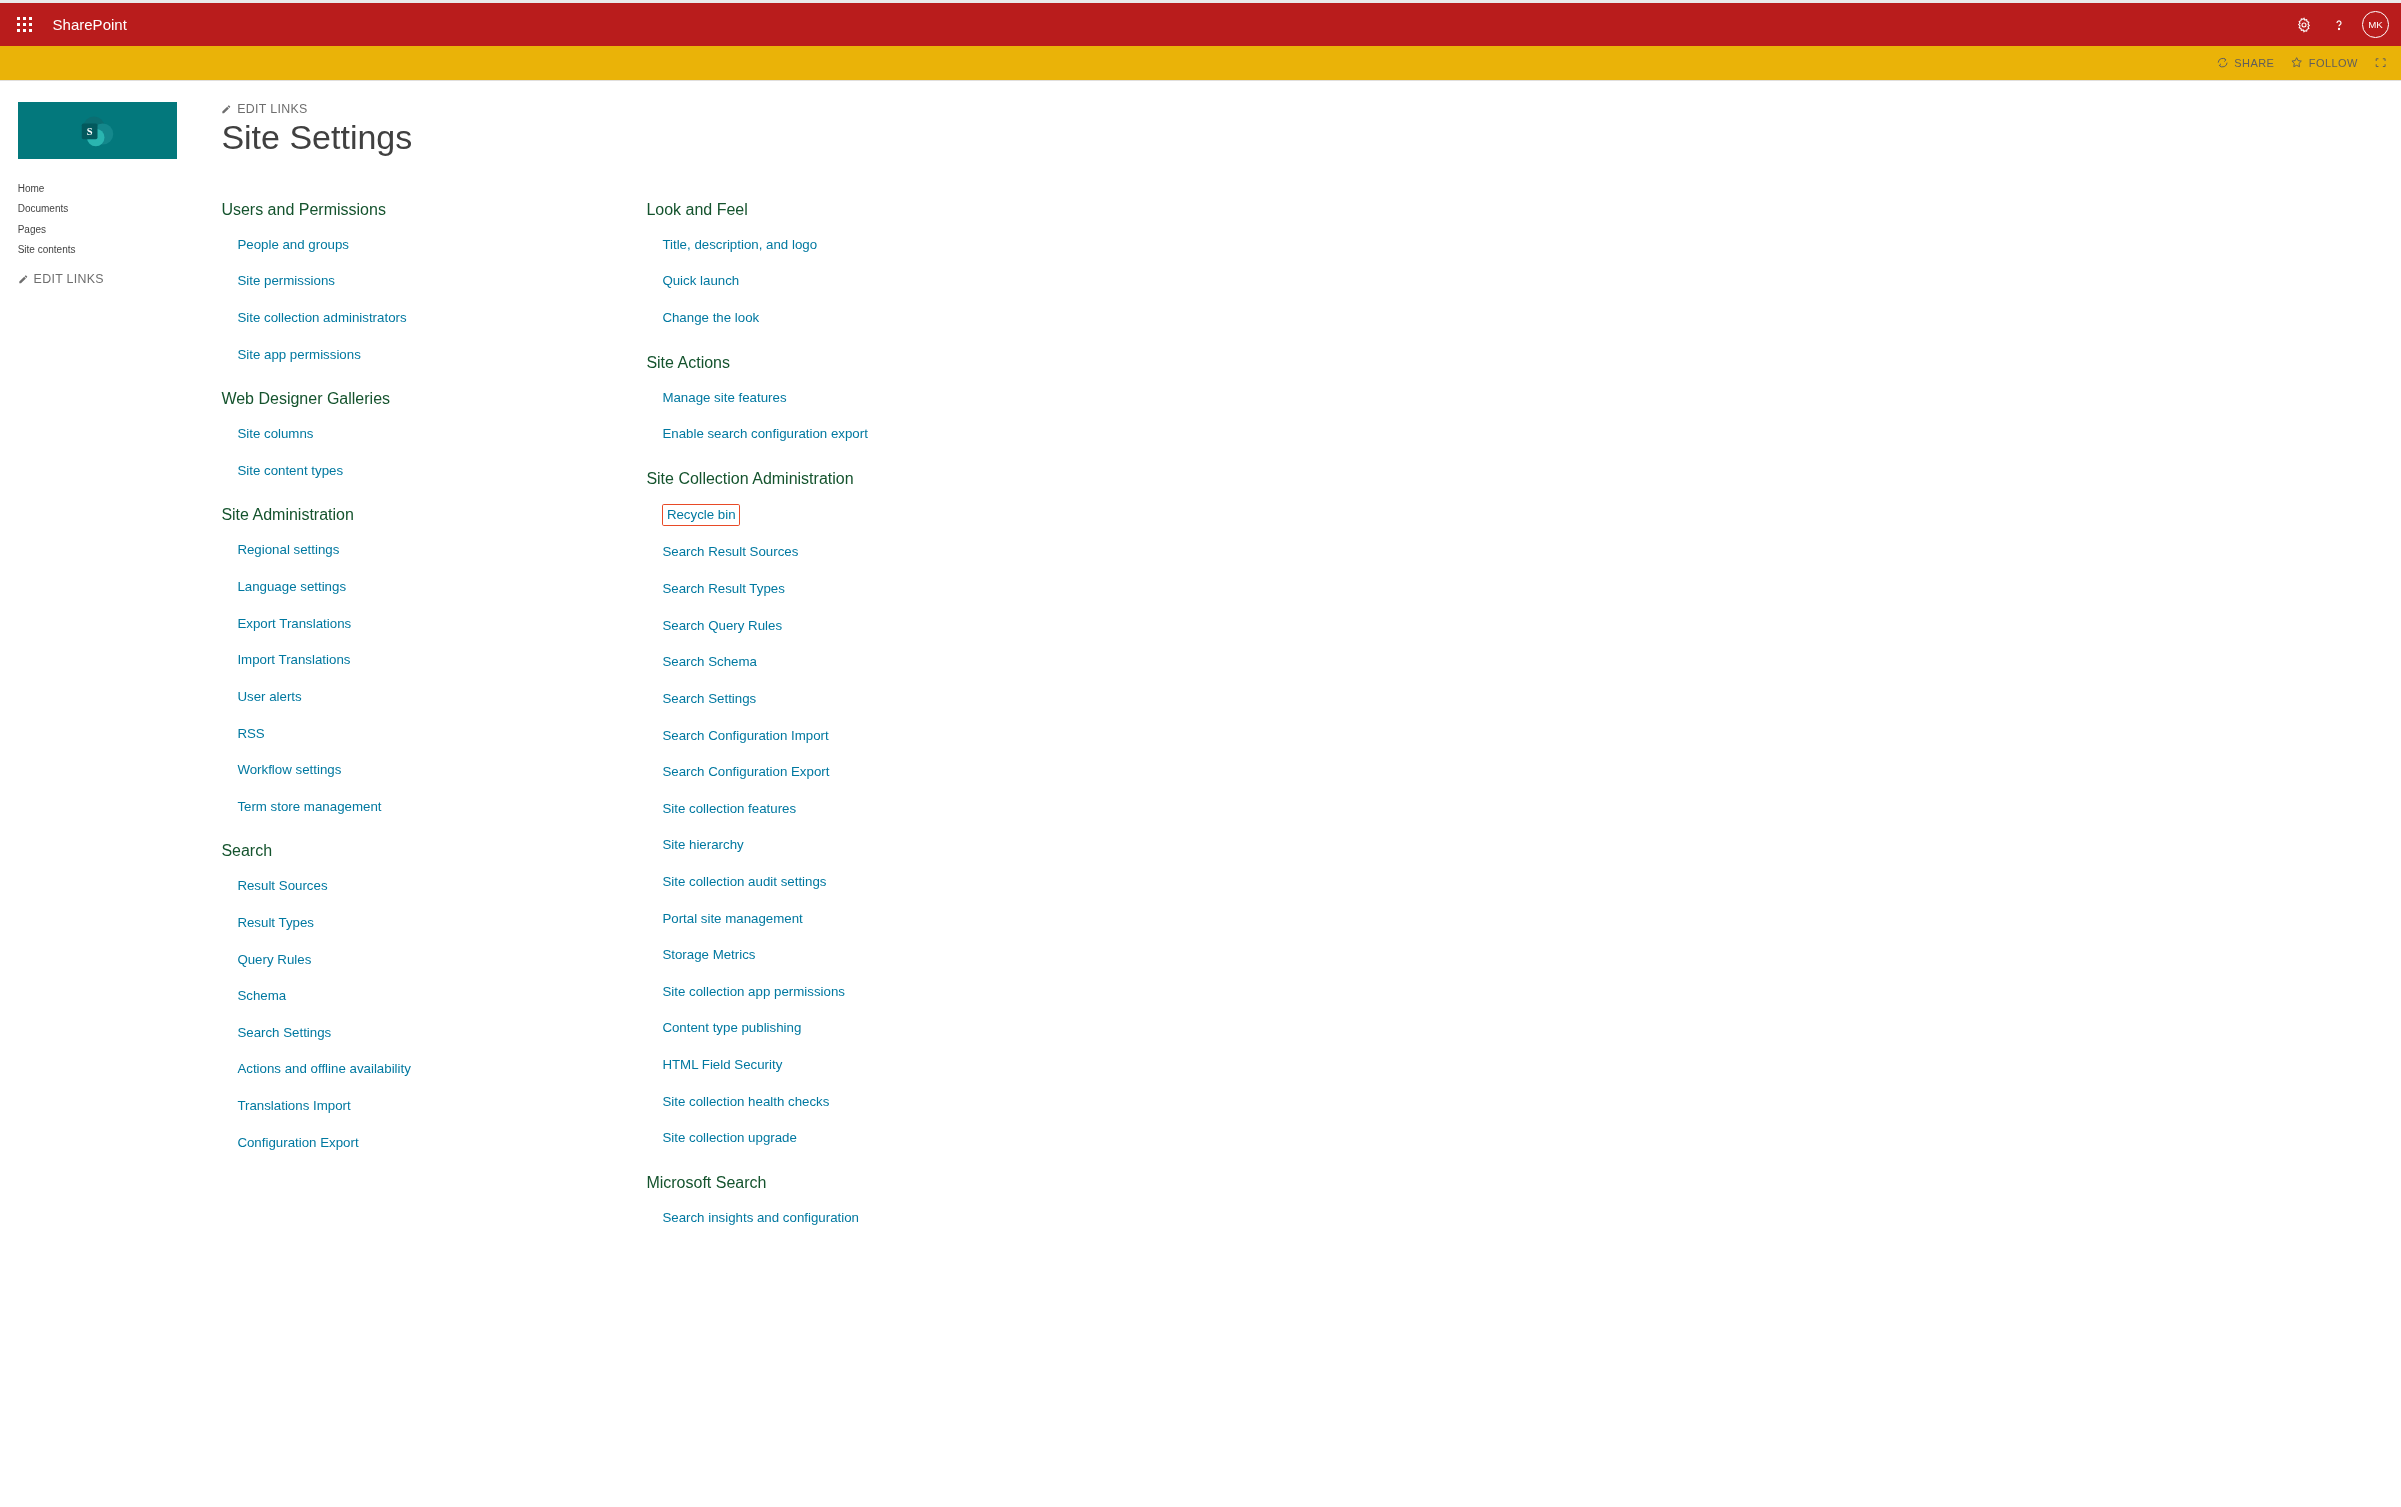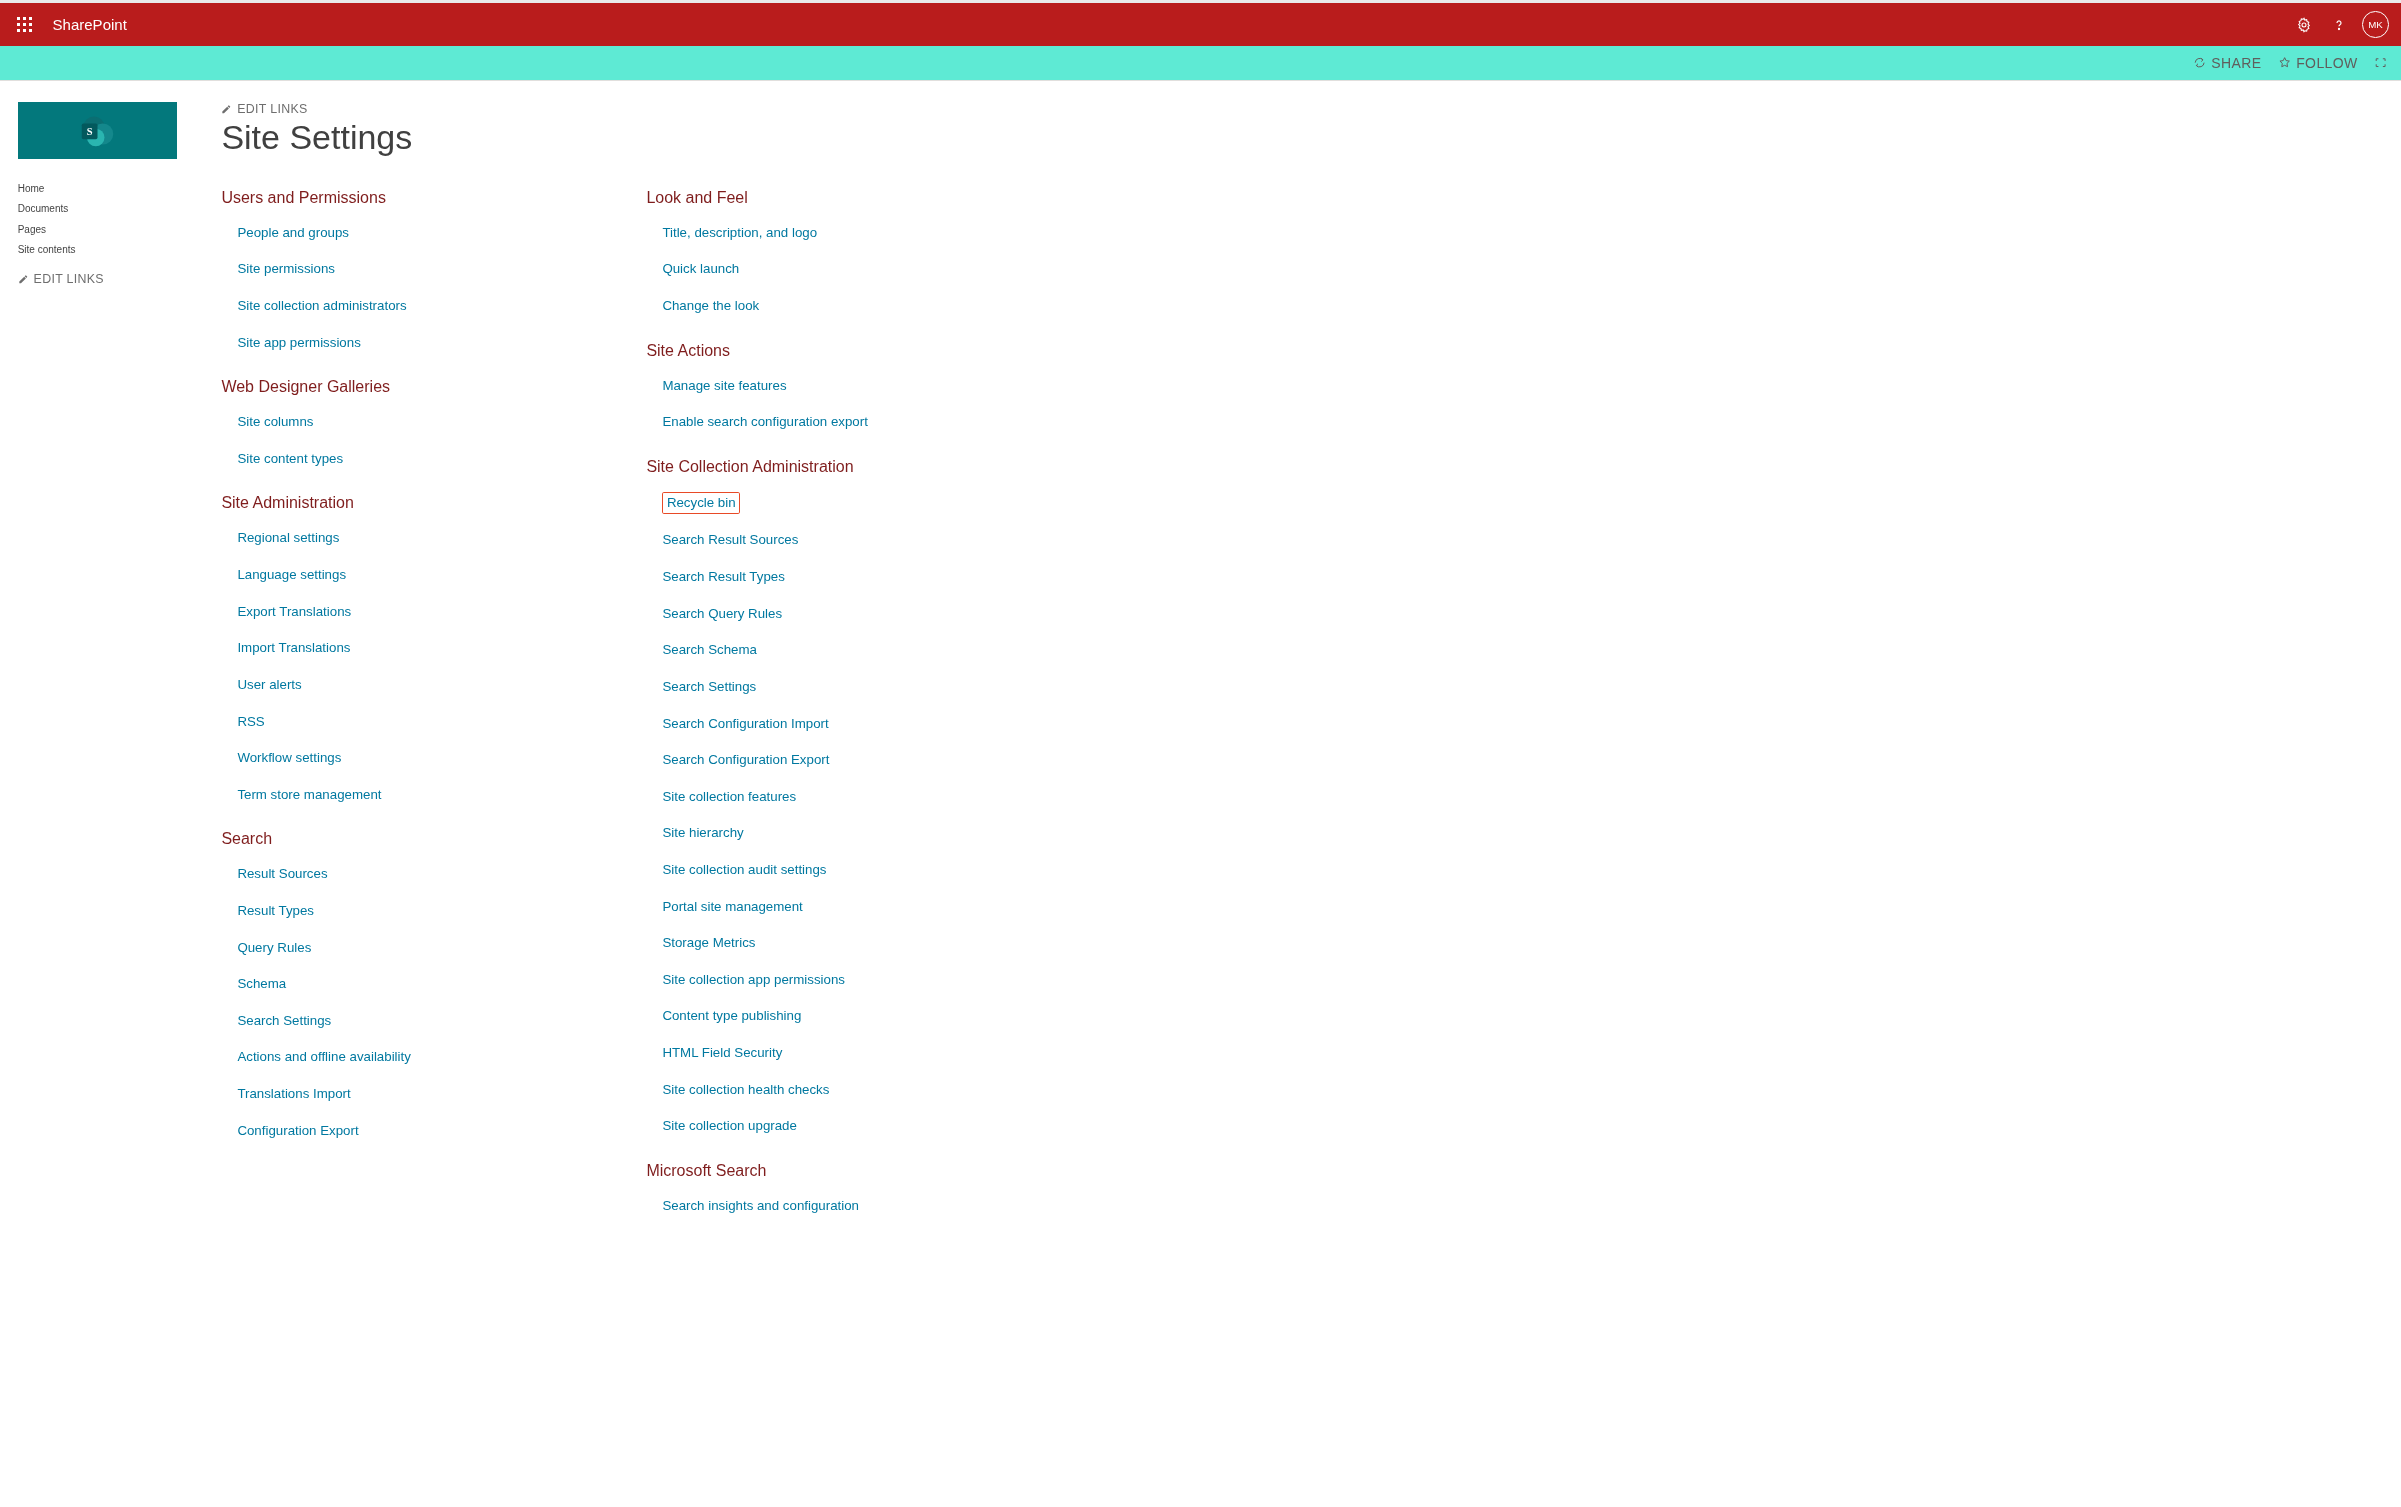--- a/index.html
+++ b/index.html
@@ -9,21 +9,21 @@
   .suite-bar { background: #b91c1c; height: 43px; display: flex; align-items: center; padding: 0 7px; color: #fff; }
   .waffle { width: 35px; height: 35px; display: flex; align-items: center; justify-content: center; cursor: pointer; }
   .waffle-grid { display: grid; grid-template-columns: repeat(3,3.5px); grid-template-rows: repeat(3,3.5px); gap: 2.7px; }
   .waffle-grid span { background: #fff; width: 3.5px; height: 3.5px; }
   .suite-title { font-size: 15px; font-weight: 400; margin-left: 10.6px; }
   .suite-spacer { flex: 1; }
   .suite-icon { width: 35px; height: 35px; display: flex; align-items: center; justify-content: center; cursor: pointer; }
   .suite-avatar { width: 26.6px; height: 26.6px; border: 1.3px solid #fff; border-radius: 50%; display: flex; align-items: center; justify-content: center; font-size: 9.7px; margin: 0 5.3px; cursor: pointer; }
 
   
-  .ribbon { background: #5eead4; border-bottom: 0.9px solid #e1dfdd; height: 35px; display: flex; align-items: center; justify-content: flex-end; padding: 0 14px; font-size: 14px; color: #605e5c; }
+  .ribbon { background: #eab308; border-bottom: 0.9px solid #e1dfdd; height: 35px; display: flex; align-items: center; justify-content: flex-end; padding: 0 14px; font-size: 11px; color: #605e5c; }
   .ribbon-item { display: flex; align-items: center; gap: 5.3px; margin-left: 16px; cursor: pointer; letter-spacing: 0.4px; }
   .ribbon svg { width: 13.3px; height: 13.3px; }
 
   
   .body-wrap { display: flex; padding: 21px 0 53px 17.7px; }
 
   
   .left-col { width: 186px; flex-shrink: 0; }
   .site-logo { width: 159px; height: 57px; background: #03787c; display: flex; align-items: center; justify-content: center; margin-bottom: 21px; }
   .nav-links { list-style: none; }
@@ -34,21 +34,21 @@
 
   
   .main-col { flex: 1; padding-left: 17.7px; }
   .top-edit-links { display: flex; align-items: center; gap: 5.3px; color: #6e6e6e; font-size: 12.4px; cursor: pointer; letter-spacing: 0.3px; margin-bottom: 0; }
   .page-title { font-size: 34px; font-weight: 300; color: #404040; margin-top: 1.8px; margin-bottom: 32px; }
 
   .settings-columns { display: flex; gap: 106px; }
   .settings-col { width: 319px; }
   .section { margin-bottom: 25px; }
   .section:last-child { margin-bottom: 0; }
-  .section h3 { font-size: 16px; font-weight: 400; color: #7f1d1d; margin-bottom: 1.8px; }
+  .section h3 { font-size: 16px; font-weight: 400; color: #14532d; margin-bottom: 1.8px; margin-top: 12px; }
   .link-list { list-style: none; }
   .link-list li { margin: 16px; line-height: 1.55; }
   .link-list a { color: #0078a0; text-decoration: none; font-size: 13.3px; }
   .highlight-box { display: inline-block; border: 1.8px solid #e84a27; padding: 0 3.5px; border-radius: 1.8px; }
 
   
   .top-border { border-top: 3.5px solid #eaeaea; }
 </style>
 </head>
 <body>

